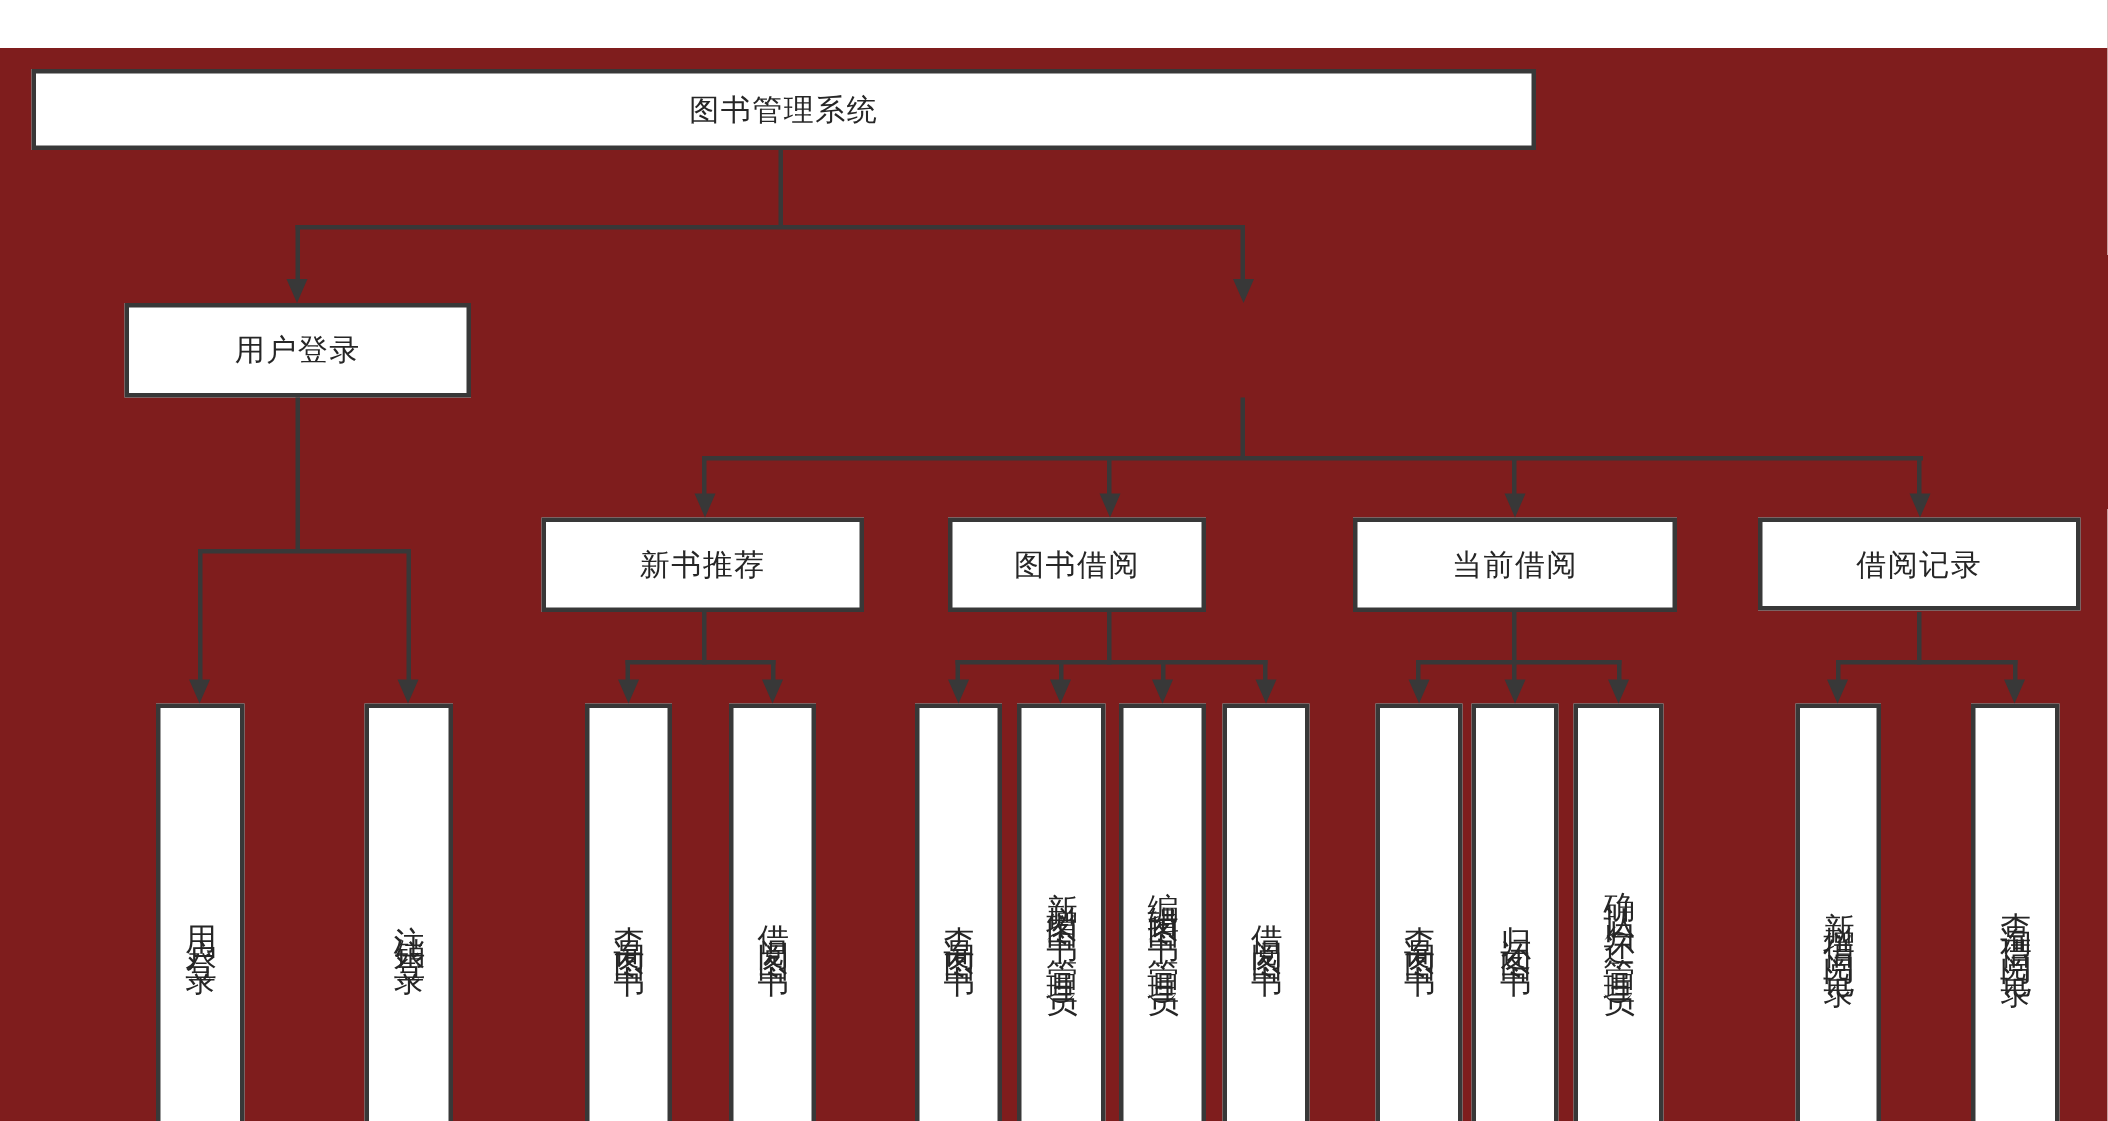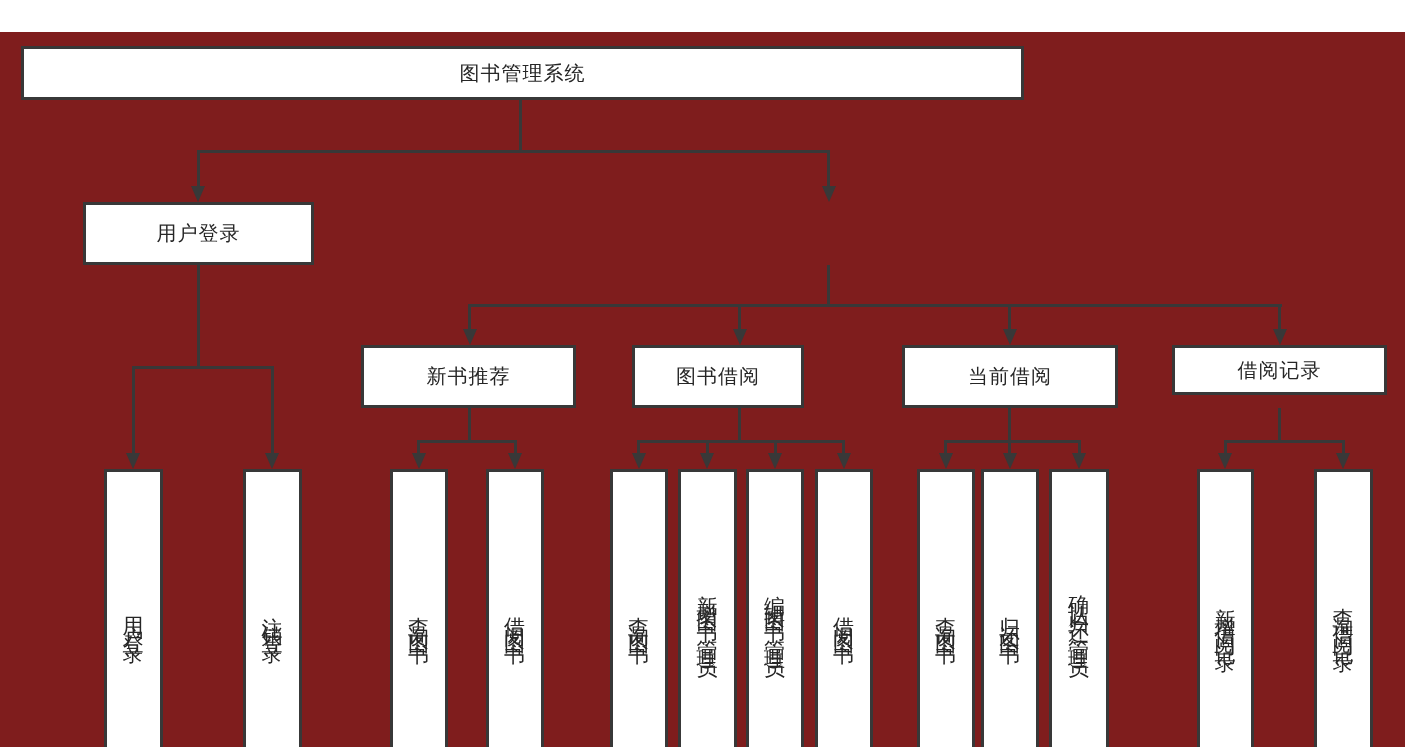--- a/index.html
+++ b/index.html
@@ -59,21 +59,21 @@
 
   <div class="box" style="left:83px;top:170px;width:231px;height:63px;">用户登录</div>
 
 
   <div class="box" style="left:361px;top:313px;width:215px;height:63px;">新书推荐</div>
 
   <div class="box" style="left:632px;top:313px;width:172px;height:63px;">图书借阅</div>
 
   <div class="box" style="left:902px;top:313px;width:216px;height:63px;">当前借阅</div>
 
-  <div class="box" style="left:1172px;top:313px;width:215px;height:50px;">借阅记录</div>
+  <div class="box" style="left:1172px;top:313px;width:215px;height:62px;">借阅记录</div>
 
   <div class="box vbox" style="left:104px;top:437px;width:59px;height:298px;">用户登录</div>
   <div class="box vbox" style="left:243px;top:437px;width:59px;height:298px;">注销登录</div>
 
   <div class="box vbox" style="left:390px;top:437px;width:58px;height:298px;">查询图书</div>
   <div class="box vbox" style="left:486px;top:437px;width:58px;height:298px;">借阅图书</div>
 
   <div class="box vbox" style="left:610px;top:437px;width:58px;height:298px;">查询图书</div>
   <div class="box vbox" style="left:678px;top:437px;width:59px;height:298px;">新增图书（管理员）</div>
   <div class="box vbox" style="left:746px;top:437px;width:58px;height:298px;">编辑图书（管理员）</div>

